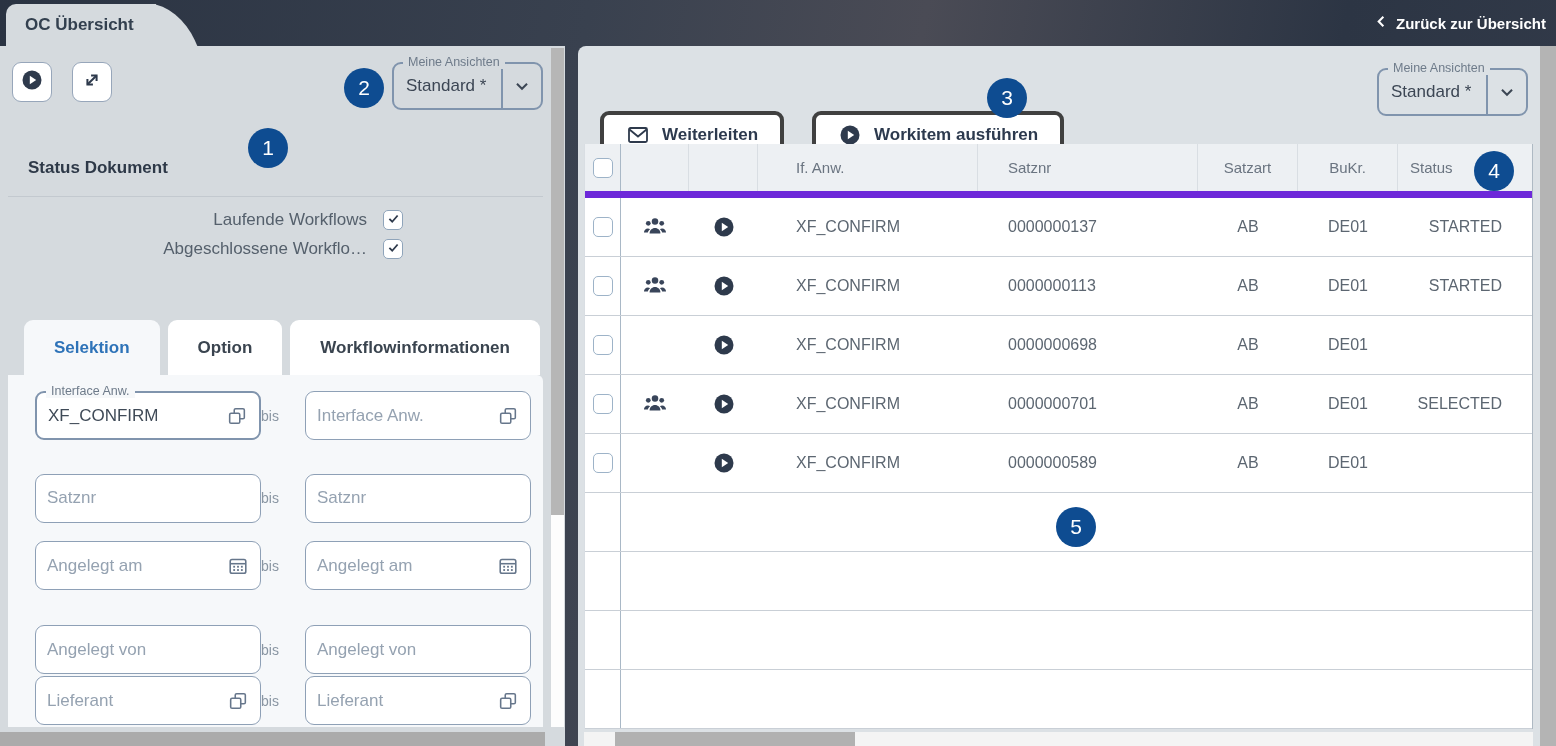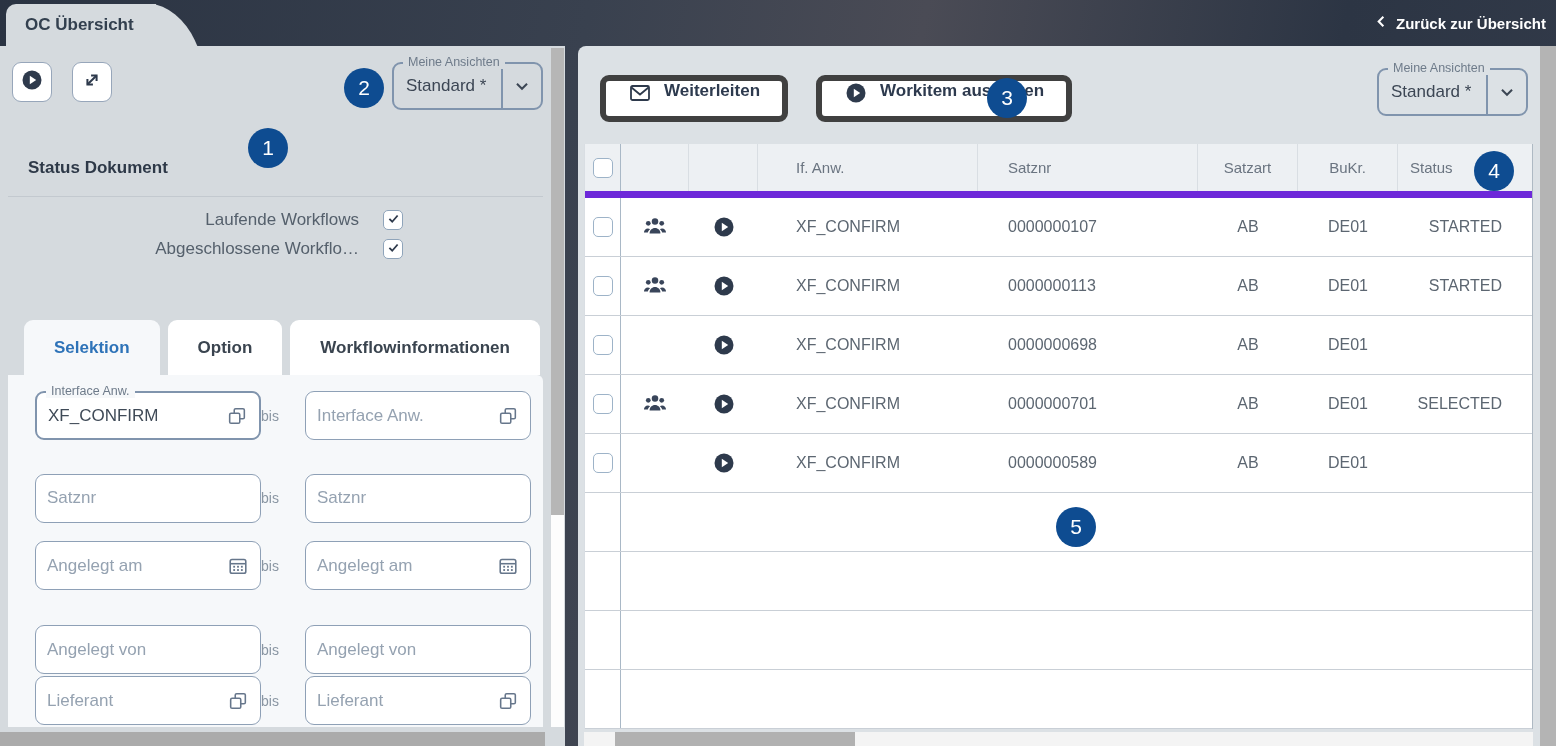--- a/index.html
+++ b/index.html
@@ -62,21 +62,21 @@
   .badge {
     position:absolute; width:40px; height:40px; border-radius:50%;
     display:flex; align-items:center; justify-content:center;
     color:#fff; font-size:21px; font-weight:400; z-index:50;
   }
 
   
   .section-title { position:absolute; left:28px; top:112px; font-size:17px; font-weight:700; color:#2e3948; }
   .left-divider { position:absolute; left:8px; top:150px; width:535px; height:1px; background:#c3c9cf; }
   .chk-rows { position:absolute; left:0; top:164px; width:545px; }
-  .chk-row { display:flex; align-items:center; justify-content:flex-end; padding-right:142px; margin-bottom:9px; gap:24px; }
+  .chk-row { display:flex; align-items:center; justify-content:flex-end; padding-right:142px; margin-bottom:9px; gap:16px; }
   .chk-label { font-size:17px; color:#55606c; white-space:nowrap; }
   .checkbox {
     width:20px; height:20px; background:#fff; border:1.5px solid #8fa4ba; border-radius:5px;
     display:flex; align-items:center; justify-content:center; cursor:pointer; flex:none;
   }
 
   .tabstrip { position:absolute; left:8px; top:274px; height:55px; display:flex; gap:8px;padding-left:16px; }
   .tab {
     height:55px; padding:0 30px; display:flex; align-items:center;
     background:#ffffff; border-radius:9px 9px 0 0;
@@ -100,23 +100,23 @@
   .bis { width:44px; font-size:14px; color:#8a96a3; flex:none; }
   .form-col-l { margin-left:27px; }
 
   .lv-scroll { position:absolute; left:551px; top:2px; width:13px; height:679px; background:#fdfdfd; }
   .lv-thumb { position:absolute; left:0; top:0; width:13px; height:467px; background:#b6b6b6; }
   .lh-scroll { position:absolute; left:0; top:686px; width:545px; height:14px; background:#ababab; }
 
   
   .action-btns { position:absolute; left:22px; top:29px; display:flex; gap:28px; }
   .action-btn {
-    height:47px; background:#fff; border:6px solid #404040; border-radius:9px;
-    display:flex; gap:12px; padding:0 22px;
-    font-size:17px; font-weight:700; color:#2d3a4e; cursor:pointer; white-space:nowrap;
+    height:47px; background:#fff; border:4px solid #404040; border-radius:9px;
+    display:flex; align-items:center; gap:12px; padding:0 22px;
+    font-size:17px; font-weight:700; color:#2d3a4e; cursor:pointer; white-space:nowrap;margin-top:36px;
   }
 
   .rtable { position:absolute; left:6px; top:98px; width:949px; background:#fff; border-right:1px solid #aeb9c3; border-left:1px solid #d9dee3; }
   .trow { display:grid; grid-template-columns:36px 68px 69px 220px 220px 100px 100px 1fr; }
   .thead { height:54px; background:#edf0f3; border-bottom:7px solid #6d28d9; }
   .thead .tcell { border-right:1px solid #d9dee3; color:#6a7480; font-size:15px; }
   .thead .tcell:last-child { border-right:none; }
   .tbody-row { height:59px; border-bottom:1px solid #c9cfd6; background:#fff; }
   .tcell { display:flex; align-items:center; overflow:hidden; }
   .tcell.c-center { justify-content:center; }
@@ -396,21 +396,21 @@
             <svg width="24" height="24" viewBox="0 0 24 24">
               <circle cx="12" cy="12" r="9.5" fill="#2e3a4c"></circle>
               <path d="M9.8 7.8l6.4 4.2-6.4 4.2z" fill="#fff"></path>
             </svg>
           </span>
         </div>
         <div class="tcell c-ifanw">
           <span>XF_CONFIRM</span>
         </div>
         <div class="tcell c-satznr">
-          <span>0000000107</span>
+          <span>0000000137</span>
         </div>
         <div class="tcell c-center">
           <span>AB</span>
         </div>
         <div class="tcell c-center">
           <span>DE01</span>
         </div>
         <div class="tcell c-status">
           <span>STARTED</span>
         </div>

